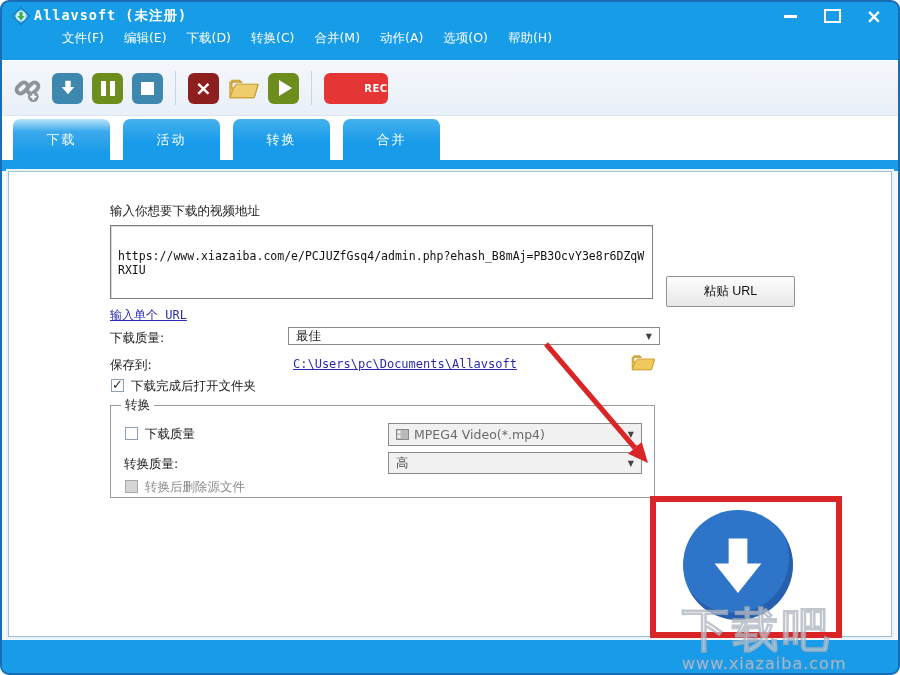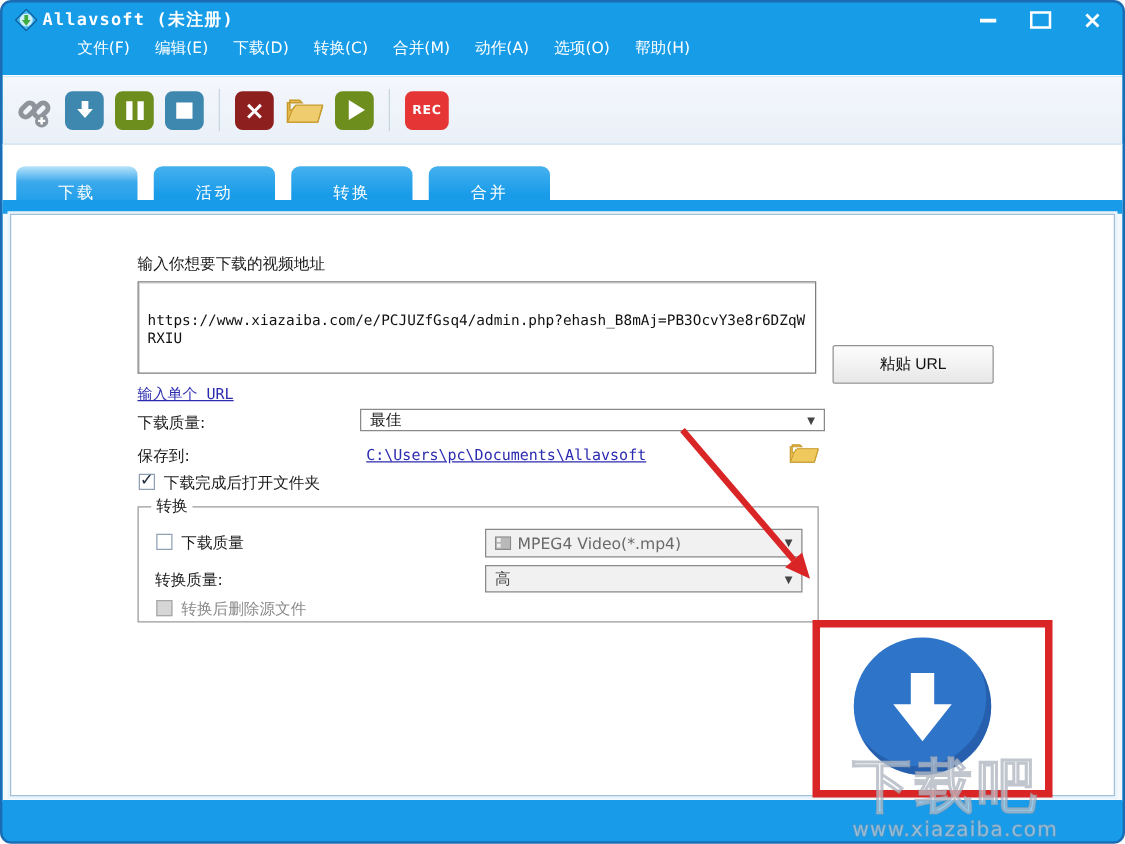--- a/index.html
+++ b/index.html
@@ -22,34 +22,34 @@
   .menu-item{color:#fff;font-size:12.5px;cursor:pointer;}
   
   .toolbar{position:absolute;left:0;top:58px;right:0;height:54px;
     background:linear-gradient(180deg,#f4f7fc 0%,#eaf0f8 100%);
     border-top:1px solid #fff;border-bottom:1px solid #c2d4e2;
     display:flex;align-items:center;padding-left:10px;gap:9px;}
   .tbtn{width:31px;height:31px;border-radius:6px;display:flex;align-items:center;justify-content:center;cursor:pointer;}
   .tbtn.blue{background:#3e87ae;}
   .tbtn.olive{background:#6d8d1d;}
   .tbtn.darkred{background:#8e1f1f;}
-  .tbtn.red{background:#e53535;width:35px;}
+  .tbtn.red{background:#e53535;width:24px;padding-left:40px;}
   .tbtn.flat{background:transparent;}
   .tsep{width:1px;height:34px;background:#c8d6e2;margin:0 3px;}
   .rec-text{color:#fff;font-size:10px;font-weight:bold;letter-spacing:0.5px;}
   .pause-bars{display:flex;gap:4px;}
   .pause-bars span{width:5px;height:15px;background:#fff;display:block;}
   .stop-square{width:13px;height:13px;background:#fff;display:block;}
   .x-glyph{color:#fff;font-size:20px;font-weight:bold;line-height:20px;}
   .play-tri{width:0;height:0;border-left:13px solid #fff;border-top:8px solid transparent;
     border-bottom:8px solid transparent;margin-left:4px;}
   
   .main-bg{position:absolute;left:0;top:113px;right:0;bottom:32px;background:#f4f9fd;}
   .tabrow{position:absolute;left:0;top:113px;right:0;height:45px;background:#ffffff;border-top:1px solid #dbe7f0;}
-  .tab{position:absolute;top:17px;height:42px;width:97px;border-radius:7px 7px 0 0;
+  .tab{position:absolute;top:3px;height:42px;width:97px;border-radius:7px 7px 0 0;
     background:linear-gradient(180deg,#45b1ee 0%,#189be9 55%);
     color:#fff;font-size:13px;display:flex;align-items:center;justify-content:center;
     letter-spacing:2px;cursor:pointer;}
   .tab.active{background:linear-gradient(180deg,#b8e4fa 0%,#3ba9ec 30%,#189be9 80%);}
   .bluestrip{position:absolute;left:0;top:158px;right:0;height:11px;background:#189be9;}
   
   .panel{position:absolute;left:6px;top:169px;width:882px;height:464px;background:#fff;
     border:1px solid #9fc0d8;box-shadow:0 0 0 2px #e9f3fb;}
   .label{position:absolute;font-size:12.5px;color:#1a1a1a;white-space:nowrap;}
   .url-box{position:absolute;left:101px;top:53px;width:543px;height:74px;border:1px solid #7e7e7e;

